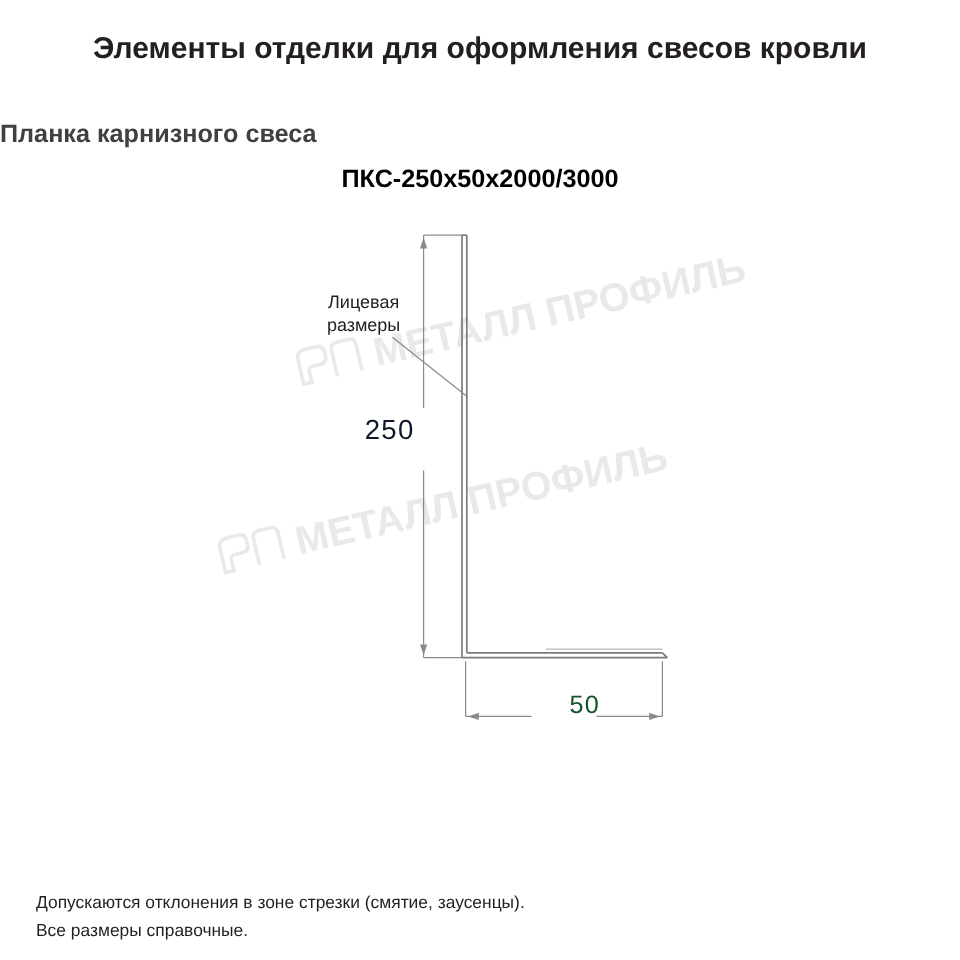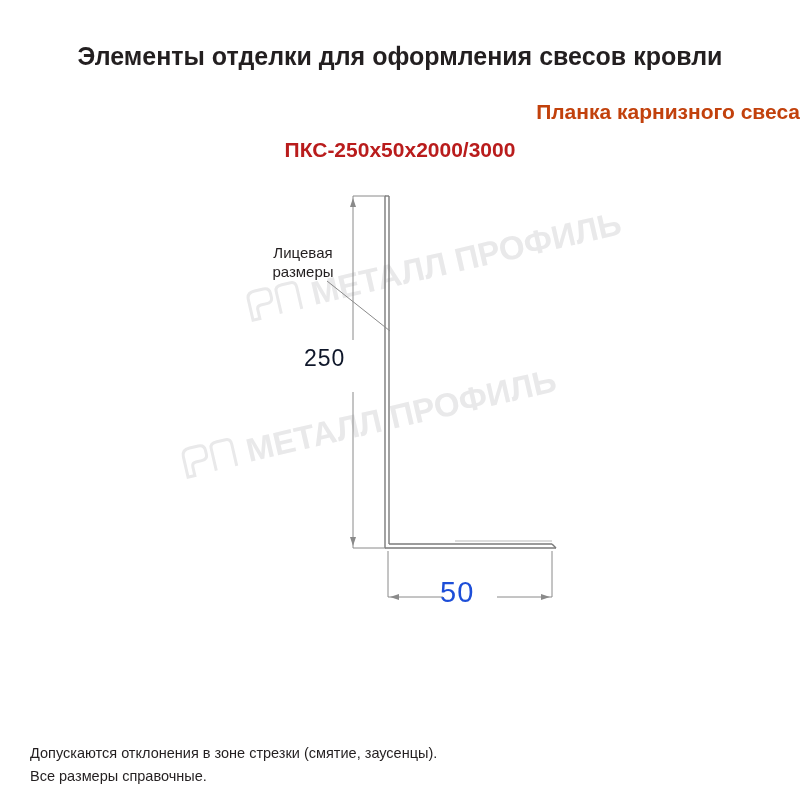--- a/index.html
+++ b/index.html
@@ -26,43 +26,42 @@
   .title {
     position: absolute;
     left: 0;
     top: 26px;
     width: 800px;
     text-align: center;
     font-size: 25px;
     font-weight: bold;
     letter-spacing: 0px;
     color: #231f20;
-    margin-top: 16px;
   }
 
   .subtitle {
     position: absolute;
     left: 0;
     top: 100px;
     width: 800px;
-    text-align: right;
+    text-align: left;
     font-size: 21px;
     font-weight: bold;
-    color: #c2410c;
+    color: #404040;
   }
 
   .subtitle2 {
     position: absolute;
     left: 0;
     top: 138px;
     width: 800px;
     text-align: center;
     font-size: 21px;
     font-weight: bold;
-    color: #b91c1c;
+    color: #000000;
   }
 
   .drawing {
     position: absolute;
     left: 0;
     top: 0;
     width: 800px;
     height: 800px;
   }
 
@@ -84,23 +83,23 @@
     font-size: 23px;
     color: #0f172a;
     letter-spacing: 1px;
   }
 
   .dim-horizontal {
     position: absolute;
     left: 440px;
     top: 576px;
     width: 60px;
-    text-align: left;
-    font-size: 29px;
-    color: #1d4ed8;
+    text-align: right;
+    font-size: 21px;
+    color: #14532d;
     letter-spacing: 1px;
   }
 
   .footnotes {
     position: absolute;
     left: 30px;
     top: 742px;
     font-size: 14.5px;
     line-height: 23px;
     color: #231f20;

